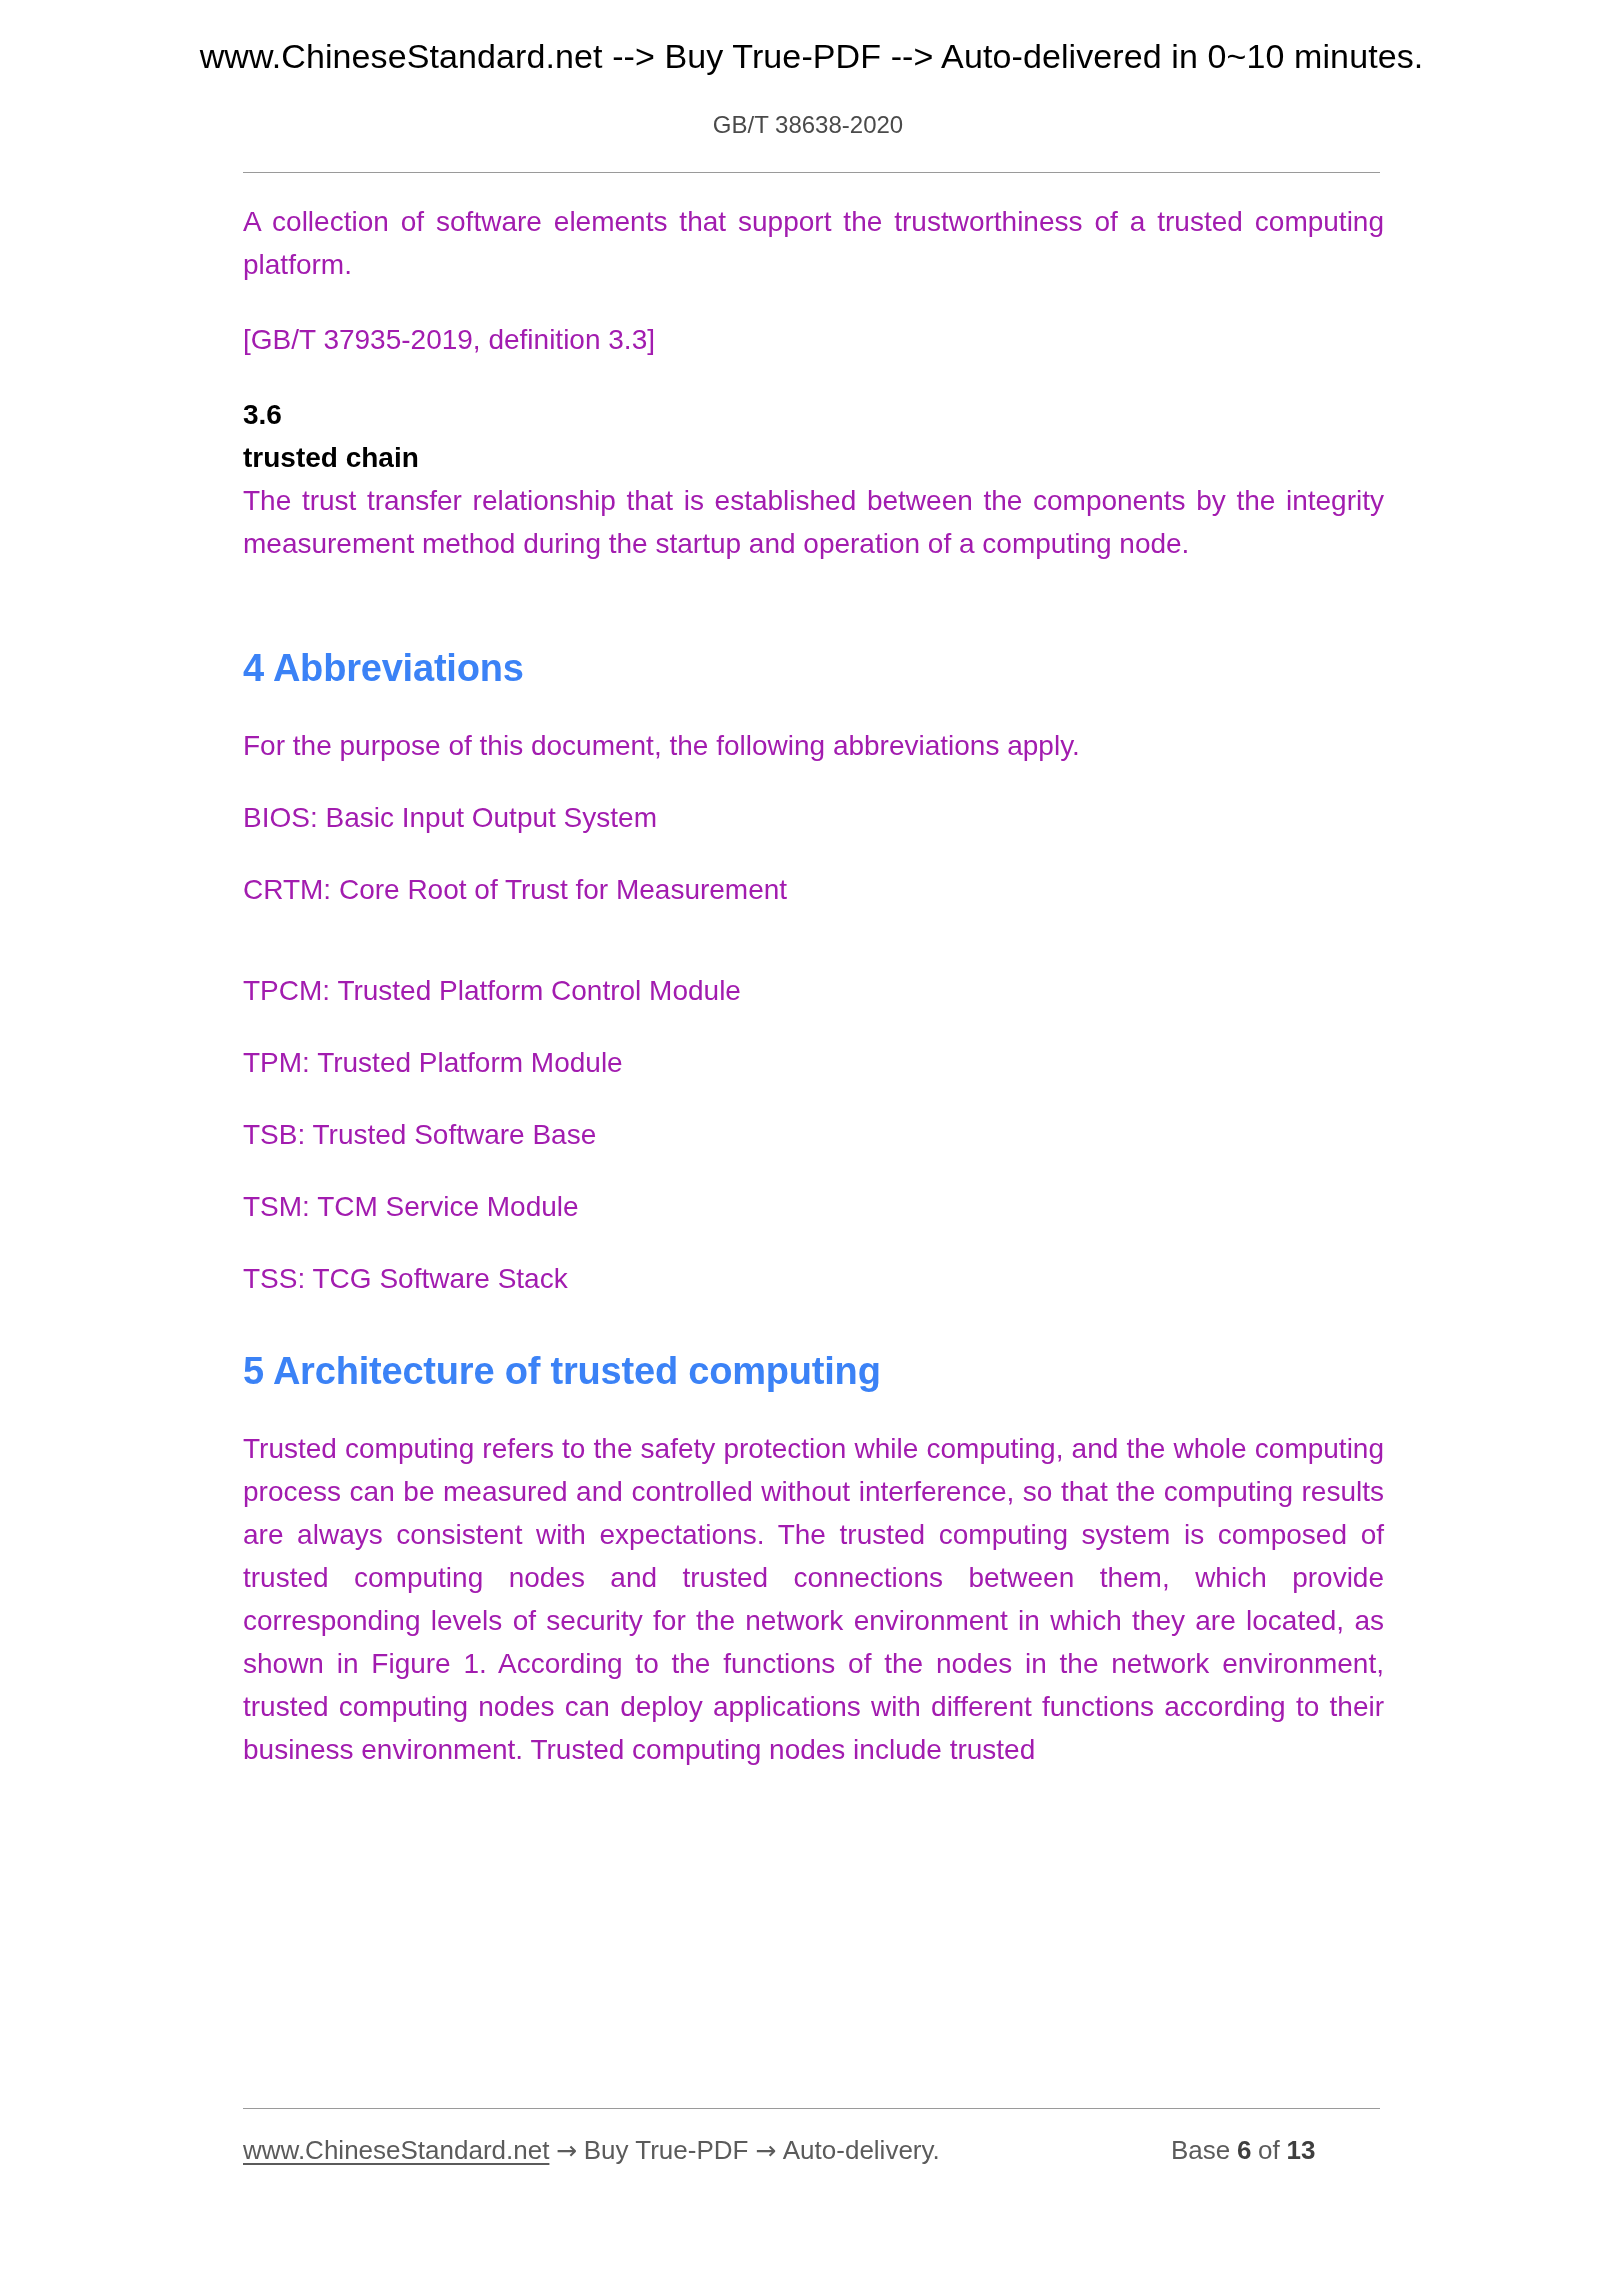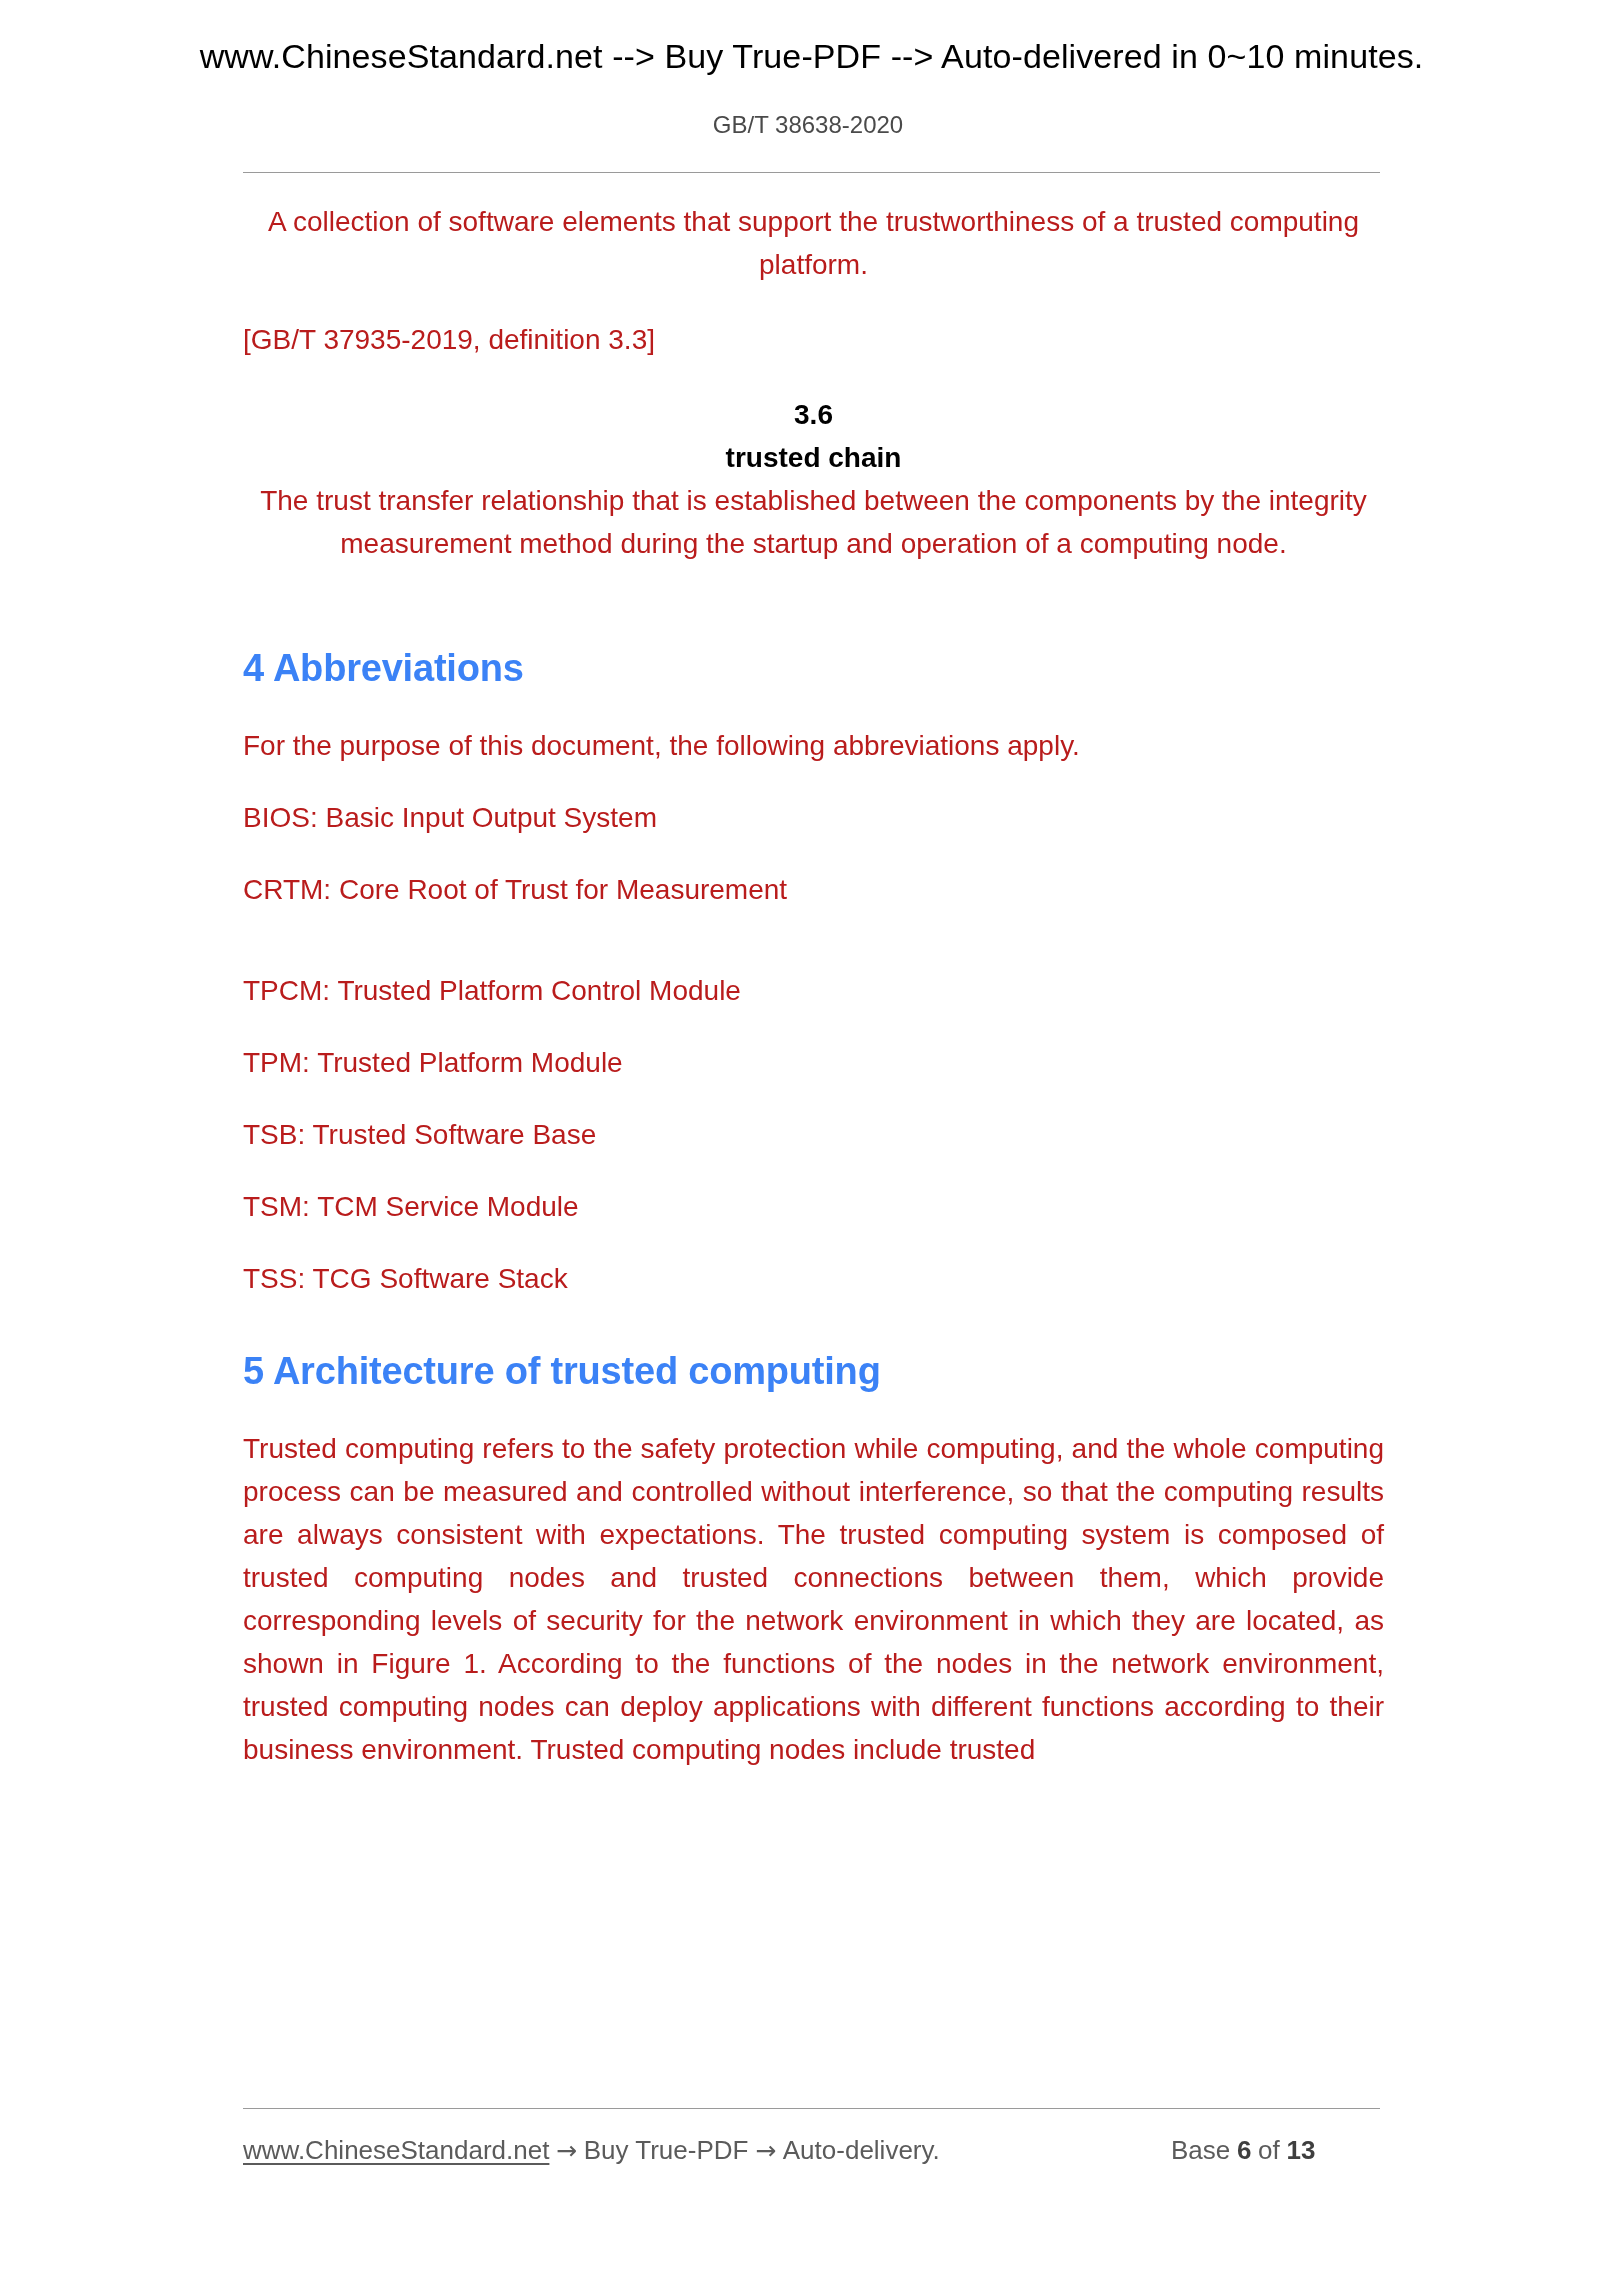--- a/index.html
+++ b/index.html
@@ -64,30 +64,30 @@
     position: absolute;
     left: 243px;
     top: 200px;
     width: 1141px;
   }
 
   p.body-text {
     margin: 0;
     font-size: 28px;
     line-height: 43px;
-    color: #b91c1c;
+    color: #a21caf;
     text-align: justify;
     text-justify: inter-word;
     hyphens: none;
   }
   p.body-text.ragged {
     text-align: left;
   }
 
-  p.block-gap       { margin-bottom: 32px; text-align: center; }
+  p.block-gap       { margin-bottom: 32px; }
 
   p.bold-line {
     margin: 0;
     font-size: 28px;
     line-height: 43px;
     font-weight: bold;
     color: #000000;
   }
 
   h2.section-heading {

